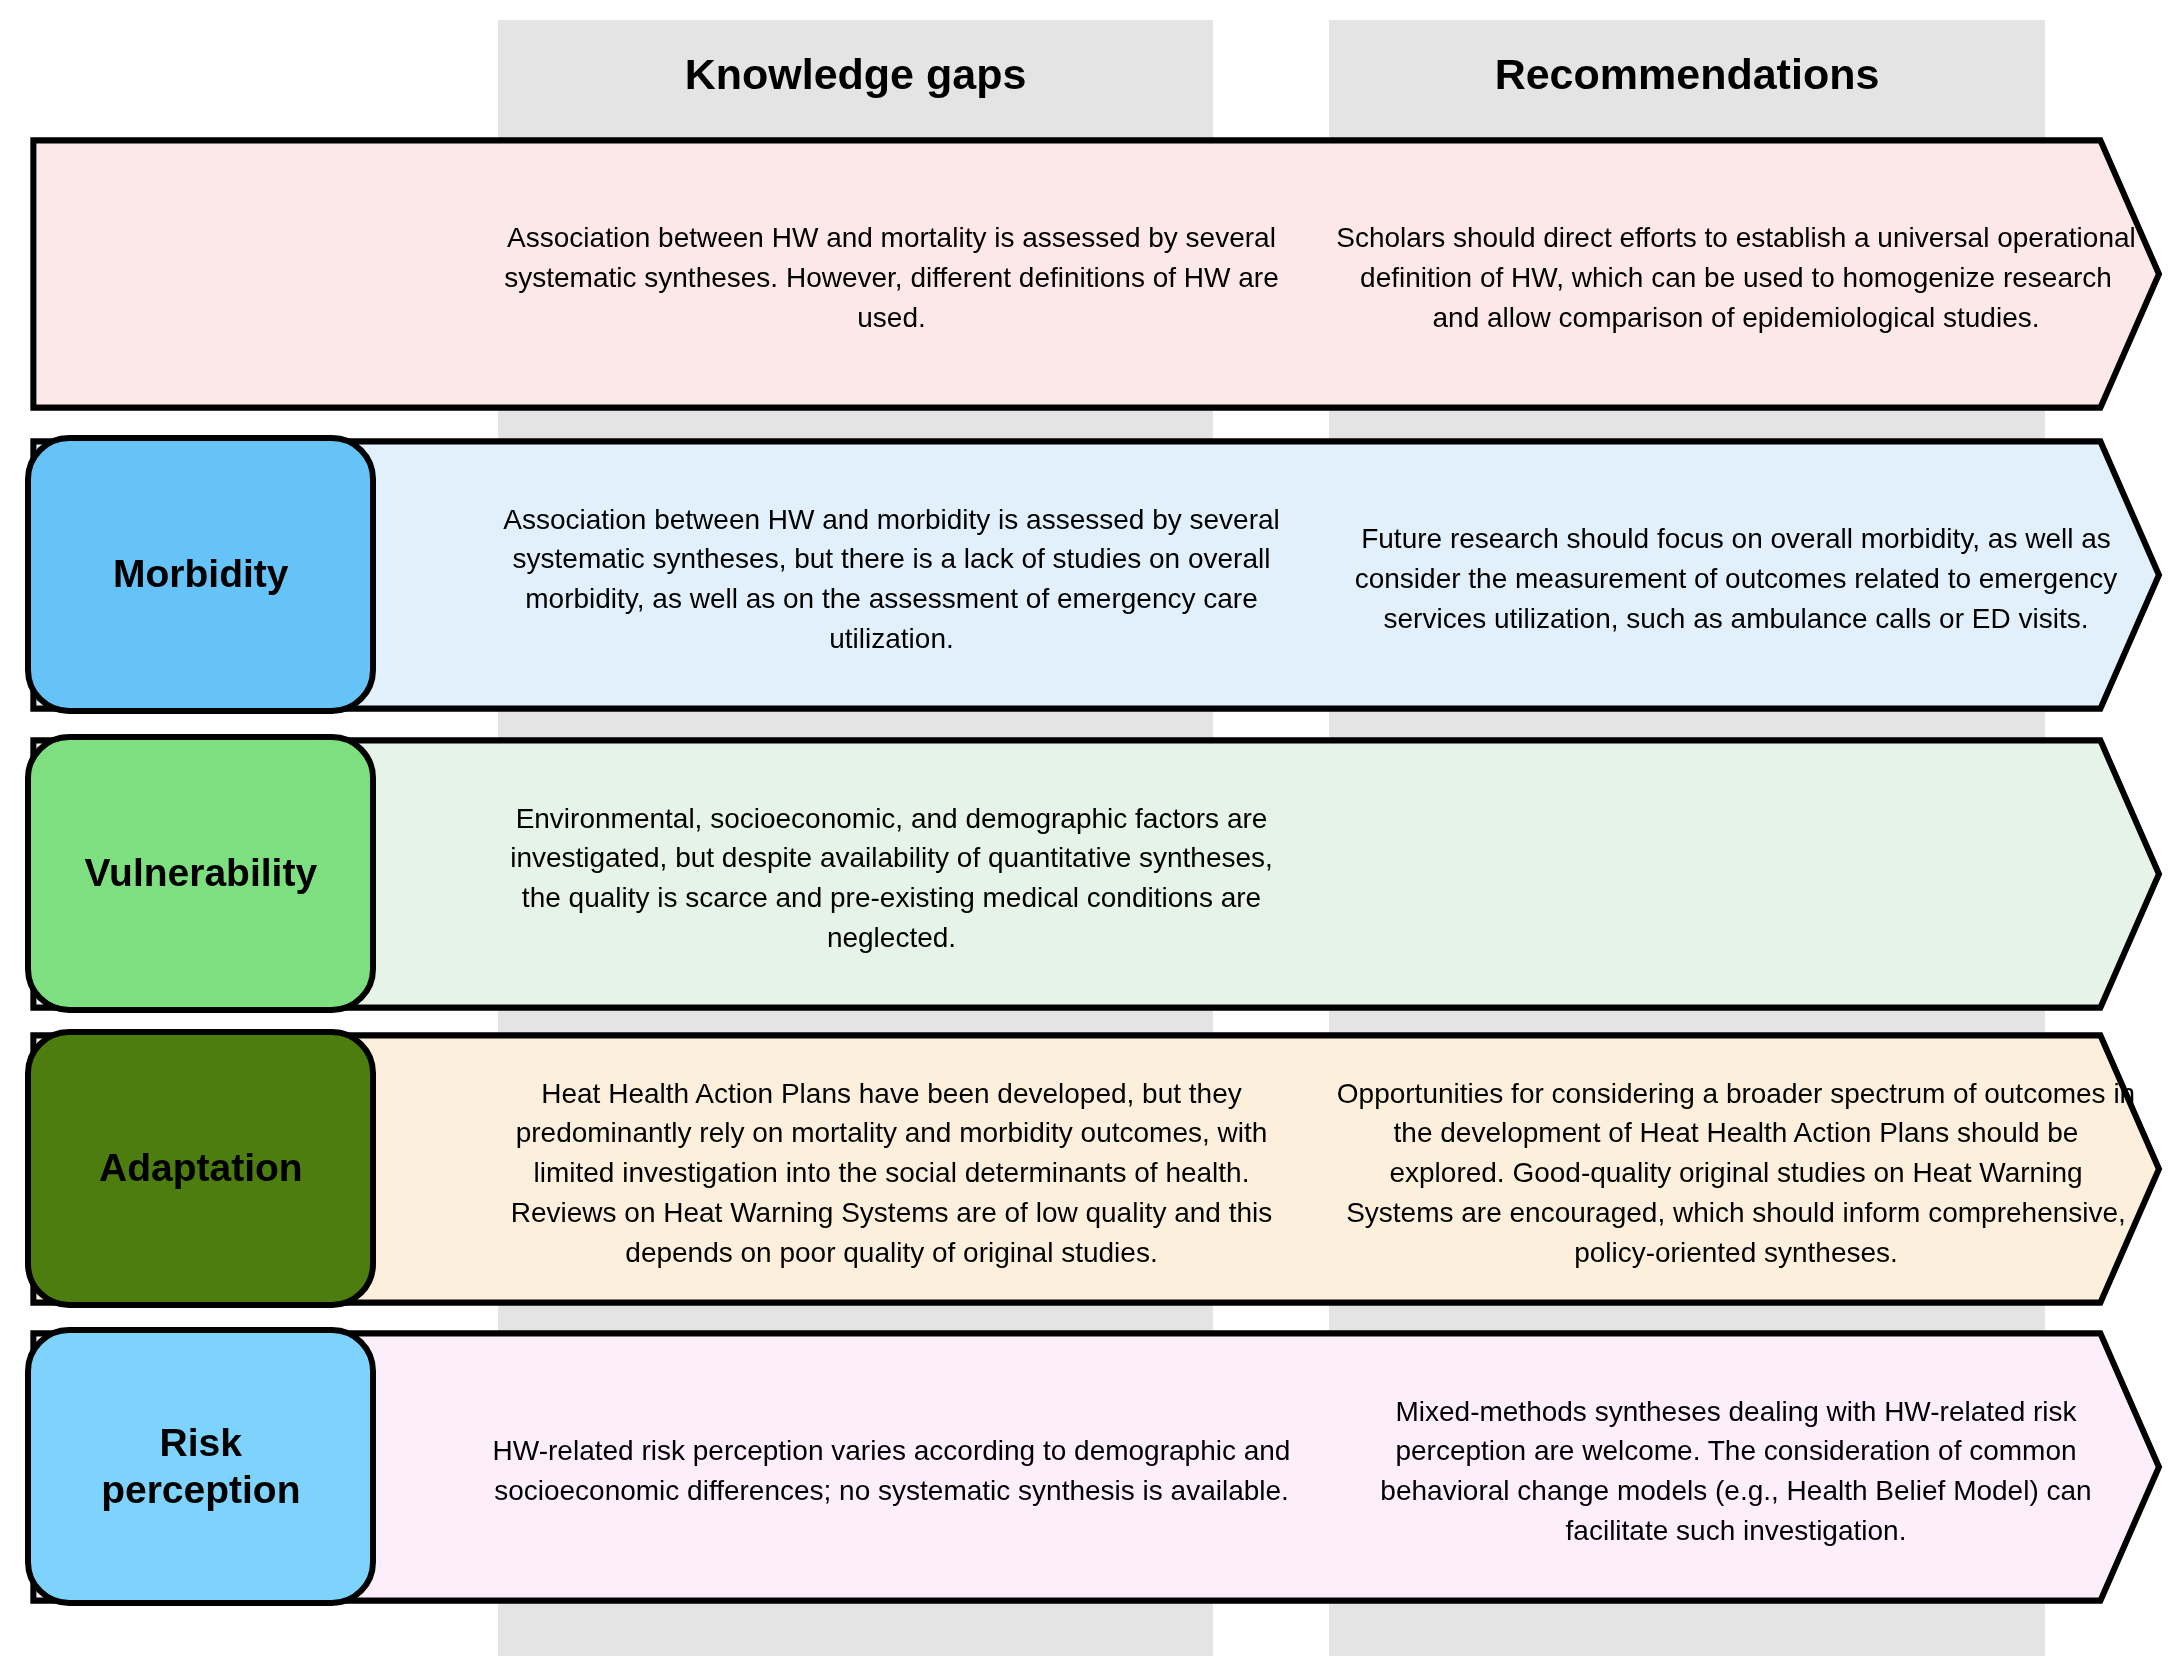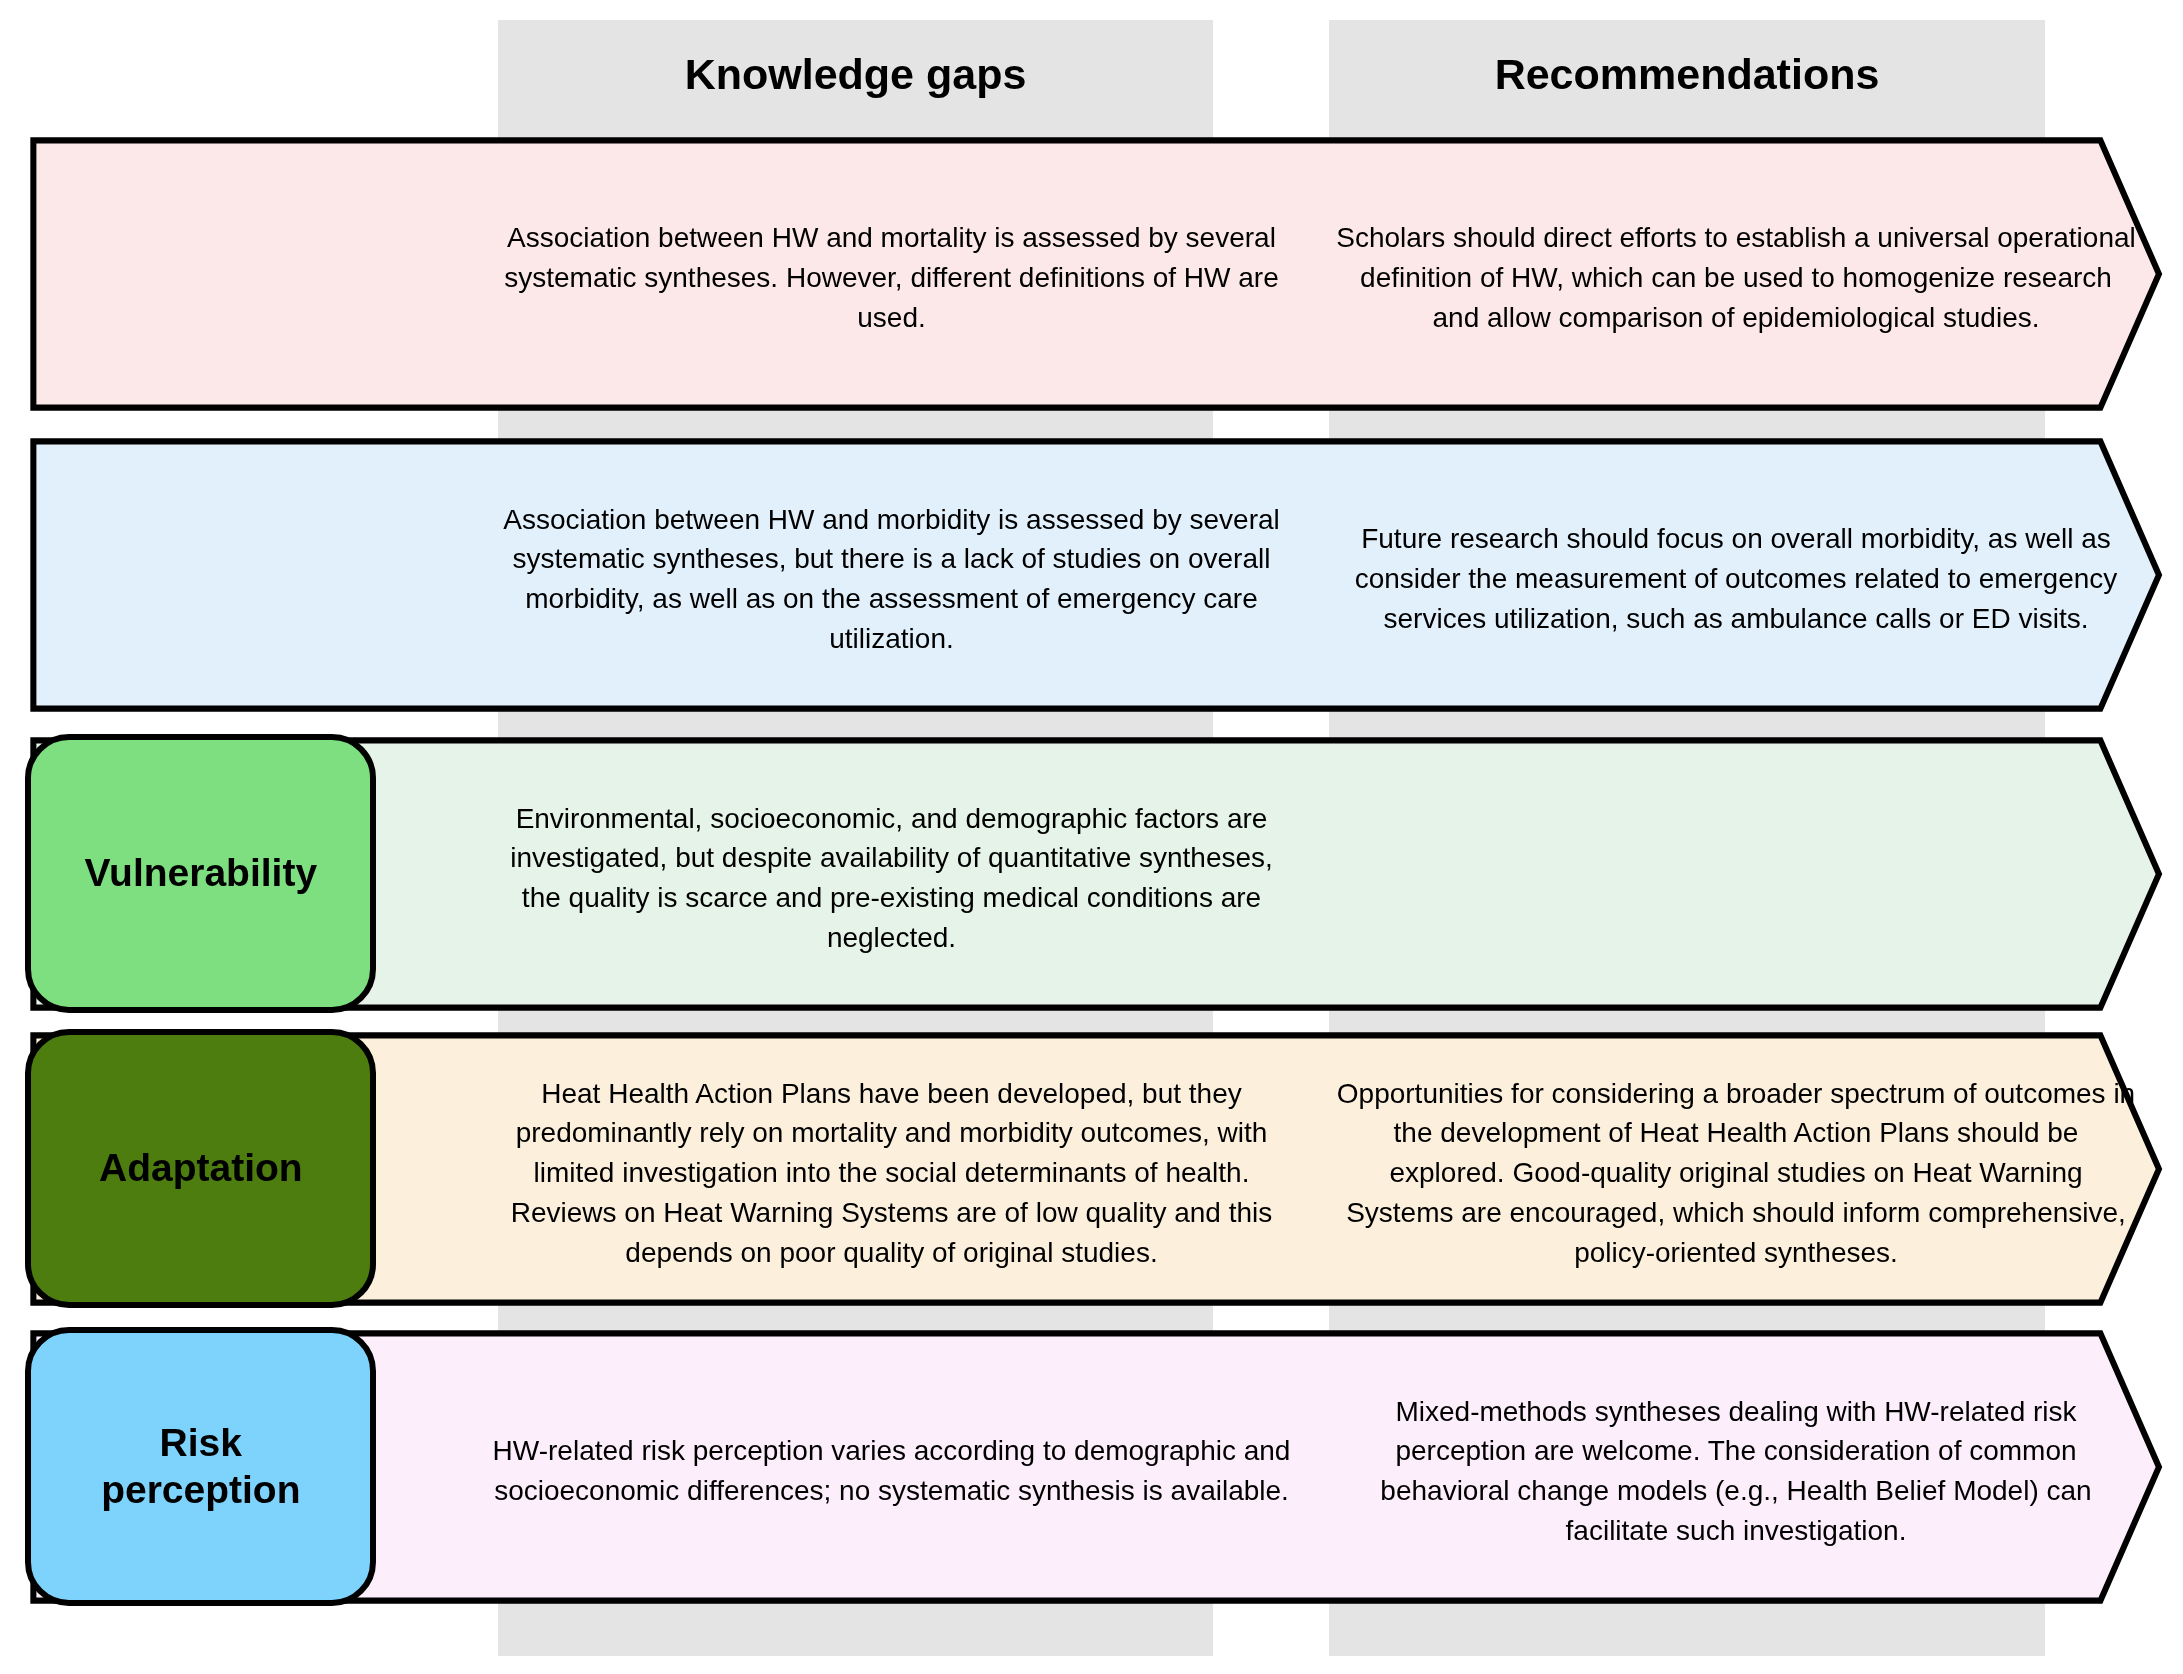--- a/index.html
+++ b/index.html
@@ -102,20 +102,23 @@
   <div class="row" style="top:438px;">
     <svg class="arrow" width="2135" height="274" viewBox="0 0 3172 407">
       <polygon points="5,5 3076,5 3163,203.5 3076,402 5,402" stroke="#000" stroke-width="9" fill="#E2F0FB"></polygon>
     </svg>
     <div class="cell-text gap-text">
         <span>Association between HW and morbidity is assessed by several systematic syntheses, but there is a lack of studies on overall morbidity, as well as on the assessment of emergency care utilization.</span>
       </div>
     <div class="cell-text rec-text">
         <span>Future research should focus on overall morbidity, as well as consider the measurement of outcomes related to emergency services utilization, such as ambulance calls or ED visits.</span>
       </div>
+    <div class="label-box" style="background: rgb(102, 195, 248);">
+        <span>Morbidity</span>
+      </div>
   </div>
 
   <div class="row" style="top:737px;">
     <svg class="arrow" width="2135" height="274" viewBox="0 0 3172 407">
       <polygon points="5,5 3076,5 3163,203.5 3076,402 5,402" stroke="#000" stroke-width="9" fill="#E6F3E8"></polygon>
     </svg>
     <div class="cell-text gap-text">
         <span>Environmental, socioeconomic, and demographic factors are investigated, but despite availability of quantitative syntheses, the quality is scarce and pre-existing medical conditions are neglected.</span>
       </div>
     <div class="label-box" style="background: rgb(126, 223, 128);">

